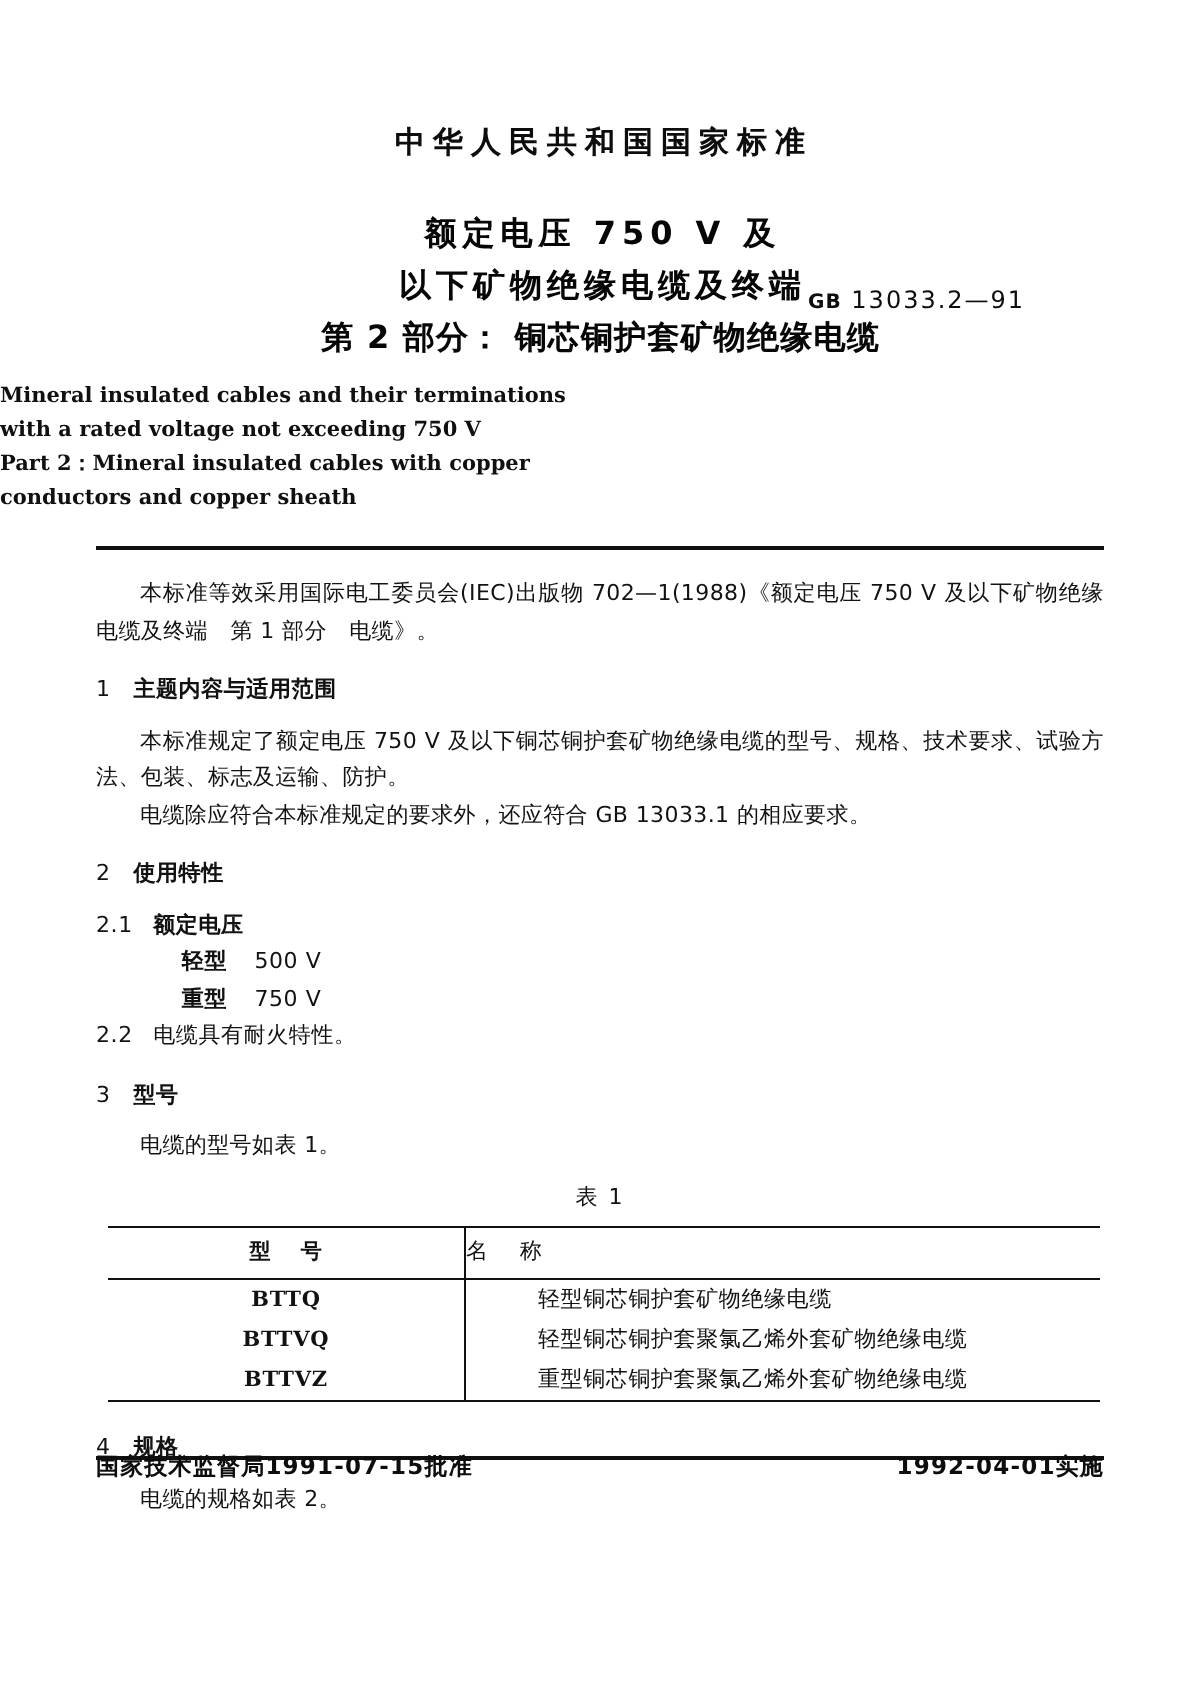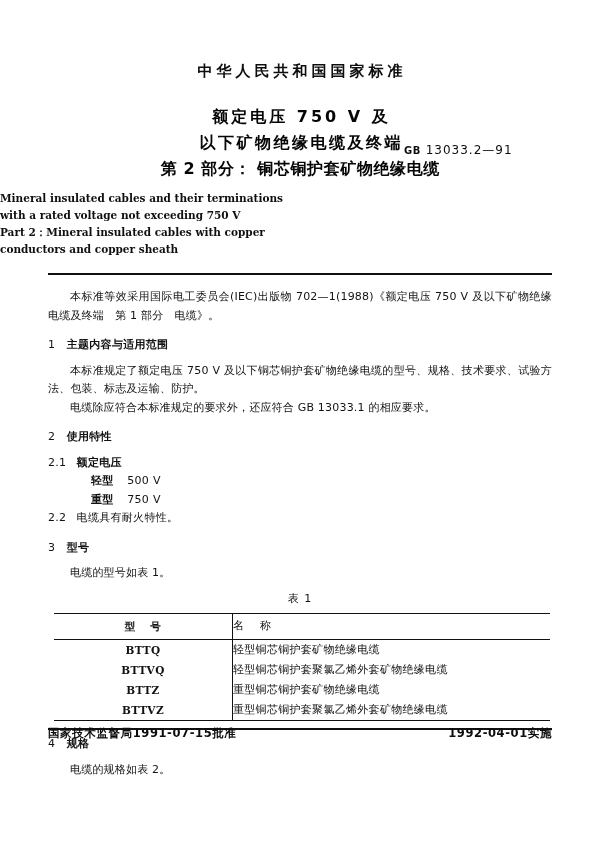--- a/index.html
+++ b/index.html
@@ -178,20 +178,21 @@
   table.spec .col-code {
     width: 178px;
     text-align: center;
     border-right: 1px solid #111;
     font-family: "DejaVu Serif", "Liberation Serif", serif;
     font-weight: bold;
     font-size: 10.5px;
     letter-spacing: 0.4px;
   }
   table.spec .col-name {
+    padding-left: 36px;
   }
 
   
   .foot-rule {
     position: absolute;
     left: 48px; top: 728px;
     width: 504px;
     height: 1.6px;
     background: #111111;
   }
@@ -302,24 +303,20 @@
       <tbody>
         <tr>
           <td class="col-code">BTTQ</td>
           <td class="col-name">轻型铜芯铜护套矿物绝缘电缆</td>
         </tr>
         <tr>
           <td class="col-code">BTTVQ</td>
           <td class="col-name">轻型铜芯铜护套聚氯乙烯外套矿物绝缘电缆</td>
         </tr>
         <tr>
-          <td class="col-code">BTTZ</td>
-          <td class="col-name">重型铜芯铜护套矿物绝缘电缆</td>
-        </tr>
-        <tr>
           <td class="col-code">BTTVZ</td>
           <td class="col-name">重型铜芯铜护套聚氯乙烯外套矿物绝缘电缆</td>
         </tr>
       </tbody>
     </table>
 
     <div class="gap-l"></div>
 
     <p class="sec-head">
       <span class="num">4</span><span>规格</span>

